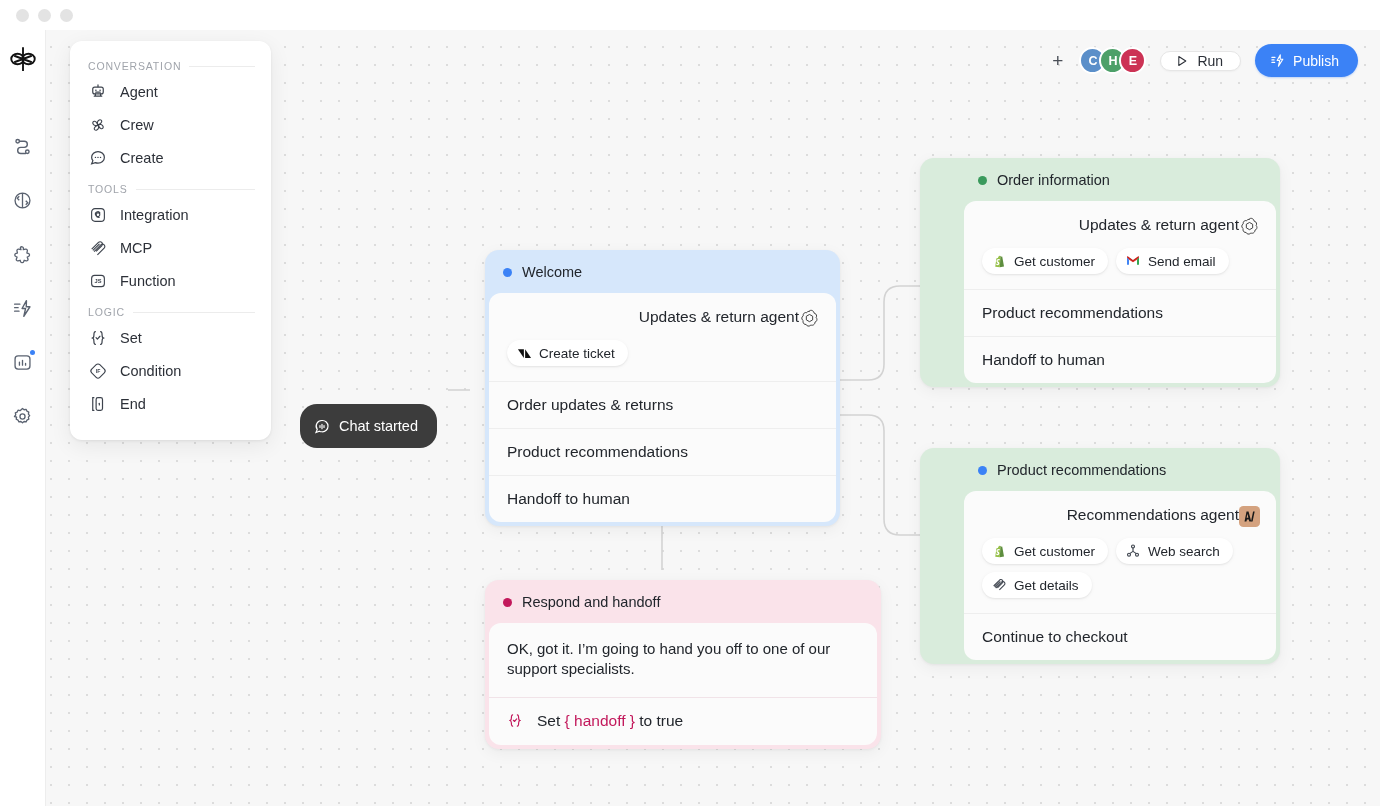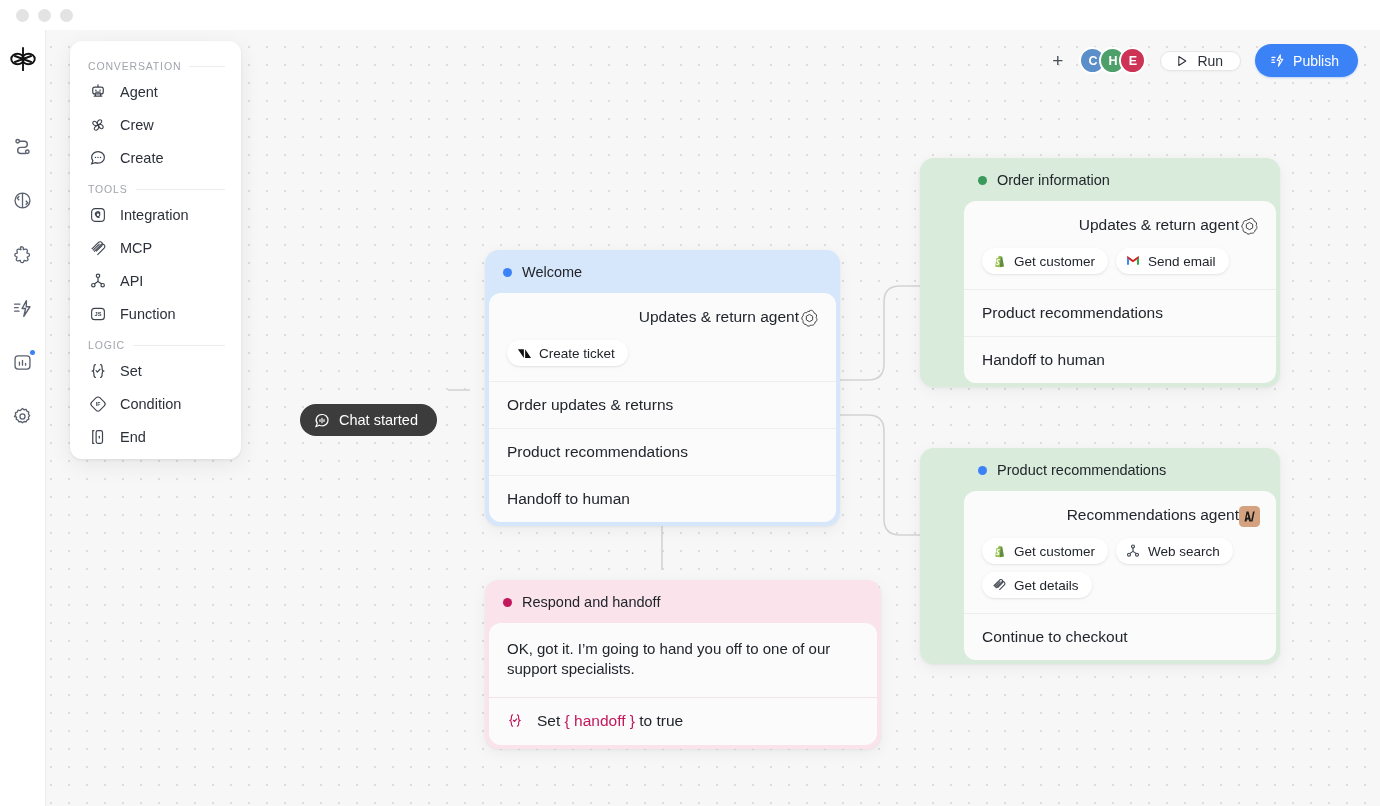--- a/index.html
+++ b/index.html
@@ -41,24 +41,24 @@
     justify-content: center; color: #5a6270; position: relative; cursor: pointer;
   }
   .rail-badge {
     position: absolute; top: 2px; right: 2px; width: 5px; height: 5px;
     border-radius: 50%; background: #3b82f6;
   }
   .rail-spacer { height: 6px; }
 
   
   .palette {
-    position: absolute; left: 70px; top: 41px; width: 171px;
+    position: absolute; left: 70px; top: 41px; width: 201px;
     background: #ffffff; border-radius: 12px;
     box-shadow: 0 1px 3px rgba(0,0,0,.07), 0 6px 22px rgba(0,0,0,.07);
-    padding: 10px 0 6px 0; z-index: 40;
+    padding: 10px 0 20px 0; z-index: 40;
   }
   .pal-group {
     display: flex; align-items: center; gap: 8px;
     padding: 9px 16px 3px 18px;
   }
   .pal-group-label {
     font-size: 10.5px; letter-spacing: .08em; color: #a0a4ab;
     font-weight: 500; white-space: nowrap;
   }
   .pal-group-rule { flex: 1; height: 1px; background: #ececec; }
@@ -100,21 +100,21 @@
     display: flex; align-items: center; gap: 8px;
     height: 33px; padding: 0 19px 0 15px; border-radius: 17px;
     background: #3b82f6; color: #ffffff; font-size: 14px;
     font-weight: 500; cursor: pointer; border: none;
     box-shadow: 0 1px 2px rgba(59,130,246,.3);
   }
 
   
   .pill-start {
     position: absolute; left: 300px; top: 374px;
-    height: 32px; border-radius: 17px; background: #3c3c3c;
+    height: 44px; border-radius: 17px; background: #3c3c3c;
     color: #ffffff; display: flex; align-items: center; gap: 9px;
     padding: 0 19px 0 14px; font-size: 14.5px; z-index: 20; cursor: pointer;
   }
 
   .node {
     position: absolute; border-radius: 14px; z-index: 15;
     box-shadow: 0 1px 3px rgba(0,0,0,.05), 0 4px 16px rgba(0,0,0,.05);
   }
   .node-header {
     display: flex; align-items: center; gap: 10px;
@@ -467,31 +467,20 @@
       <svg width="18" height="18" viewBox="0 0 24 24" fill="none" stroke="currentColor" stroke-width="1.5" stroke-linejoin="round">
         <path d="M3.6 13.6L12.6 4.6a3.1 3.1 0 1 1 4.4 4.4l-7.6 7.6"></path>
         <path d="M6.8 16.8l9-9a3.1 3.1 0 1 1 4.4 4.4l-9 9"></path>
         <path d="M5.2 15.2L14 6.4"></path>
       </svg>
     </span>
     <span class="pal-label">MCP</span>
   </div>
   <div class="pal-item">
     <span class="pal-icon">
-      <svg width="18" height="18" viewBox="0 0 24 24" fill="none" stroke="currentColor" stroke-width="1.6">
-        <circle cx="12" cy="5" r="2.3"></circle>
-        <circle cx="5.8" cy="17.6" r="2.3"></circle>
-        <circle cx="18.2" cy="17.6" r="2.3"></circle>
-        <path d="M12 7.3v5.4M12 12.7l-5.1 3.3M12 12.7l5.1 3.3"></path>
-      </svg>
-    </span>
-    <span class="pal-label">API</span>
-  </div>
-  <div class="pal-item">
-    <span class="pal-icon">
       <svg width="18" height="18" viewBox="0 0 24 24" fill="none" stroke="currentColor" stroke-width="1.5">
         <rect x="3.5" y="4.5" width="17" height="15" rx="4"></rect>
         <text x="12" y="15.3" font-size="7.6" font-family="Liberation Sans, sans-serif" fill="currentColor" stroke="none" text-anchor="middle" font-weight="700">JS</text>
       </svg>
     </span>
     <span class="pal-label">Function</span>
   </div>
 
   <div class="pal-group">
     <span class="pal-group-label">LOGIC</span>

